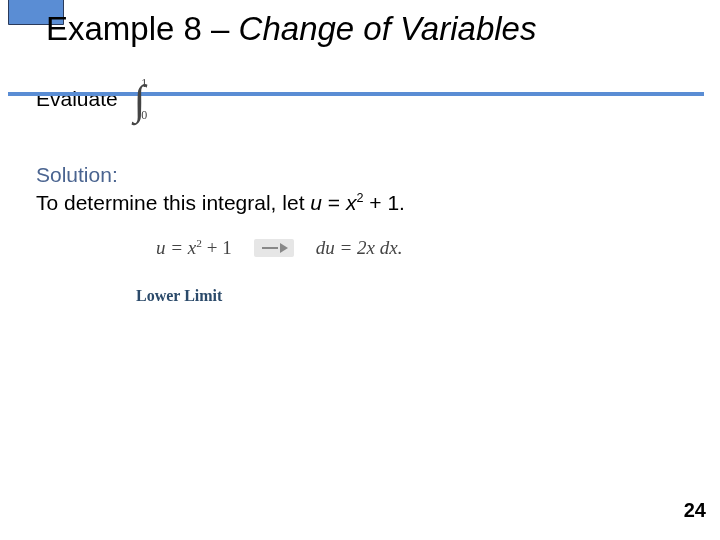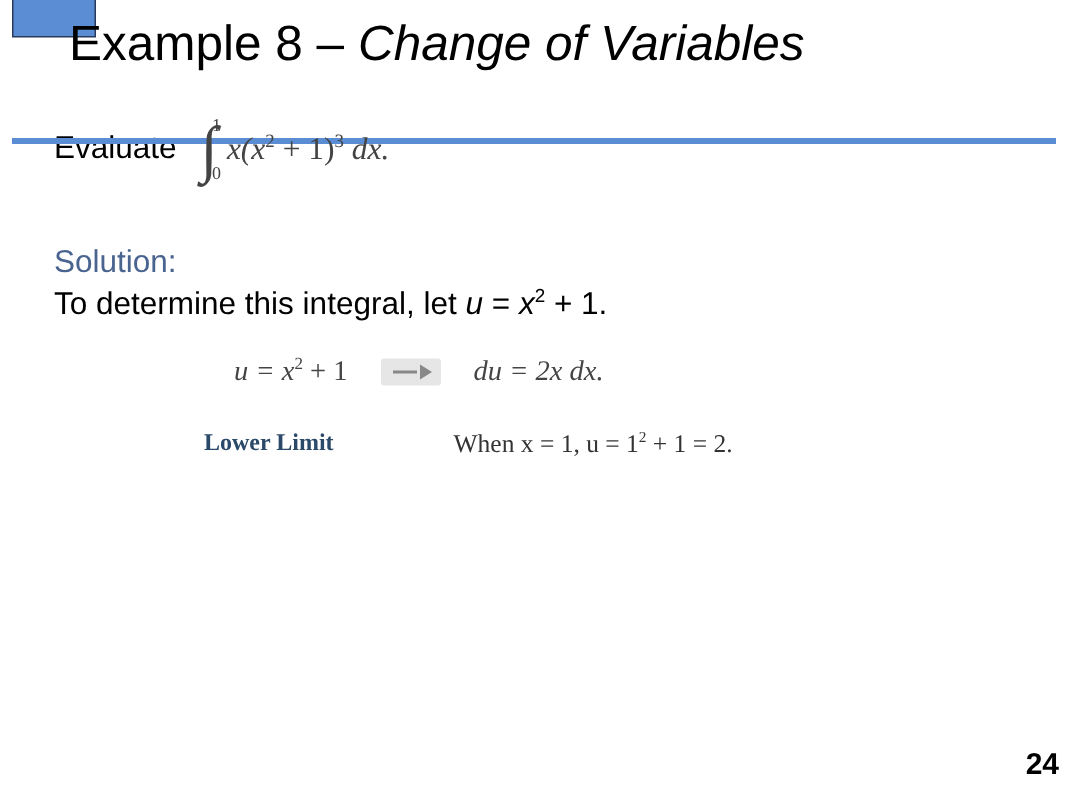--- a/index.html
+++ b/index.html
@@ -115,20 +115,21 @@
     height: 2px;
     background: #888;
   }
   .limits-row {
     display: flex;
     gap: 80px;
     margin: 24px 0 0 100px;
     font-family: "Times New Roman", serif;
     font-size: 17px;
     color: #333;
+    justify-content: space-between;
   }
   .limits-col .lim-head {
     color: #2b4a6a;
     font-weight: bold;
     margin-bottom: 6px;
     font-size: 16px;
   }
   .page-num {
     position: absolute;
     right: 14px;
@@ -151,23 +152,20 @@
 <div class="content">
 
   <div class="eval-row">
     <span>Evaluate</span>
     <span class="integral-box">
       <span class="int-sym">∫</span>
       <span class="int-limits">
         <span class="up">1</span>
         <span class="low">0</span>
       </span>
-      <span>
-        <span class="ital">x(x</span><span class="sup">2</span><span> + 1)</span><span class="sup">3</span><span class="ital"> dx.</span>
-      </span>
     </span>
   </div>
 
   <div class="solution-label">Solution:</div>
 
   <div>
     <span>To determine this integral, let </span><span class="ital">u</span><span> = </span><span class="ital">x</span><span class="sup">2</span><span> + 1.</span>
   </div>
 
   <div class="sub-math">
@@ -177,21 +175,18 @@
     <span class="arrow-box"></span>
     <span class="ital">du = 2x dx.</span>
   </div>
 
 
   <div class="limits-row">
     <div class="limits-col">
       <div class="lim-head">Lower Limit</div>
     </div>
     <div class="limits-col">
-      <div>
-        <span>When x = 1,  u = 1</span><span class="sup">2</span><span> + 1 = 2.</span>
-      </div>
     </div>
   </div>
 
 </div>
 
 <div class="page-num">24</div>
 
 </body></html>

